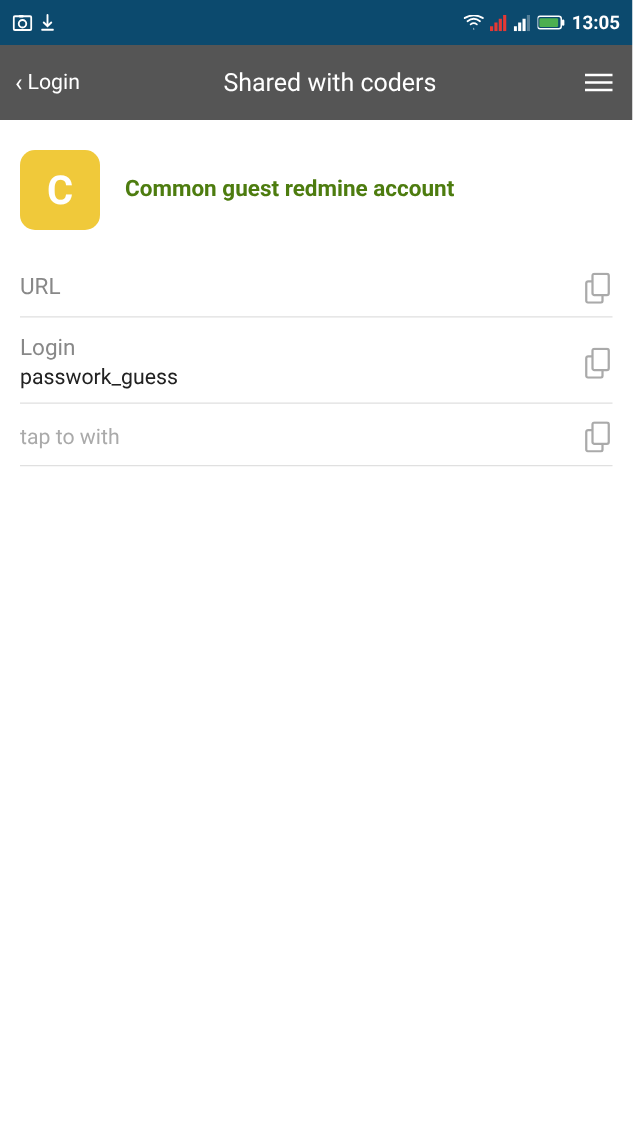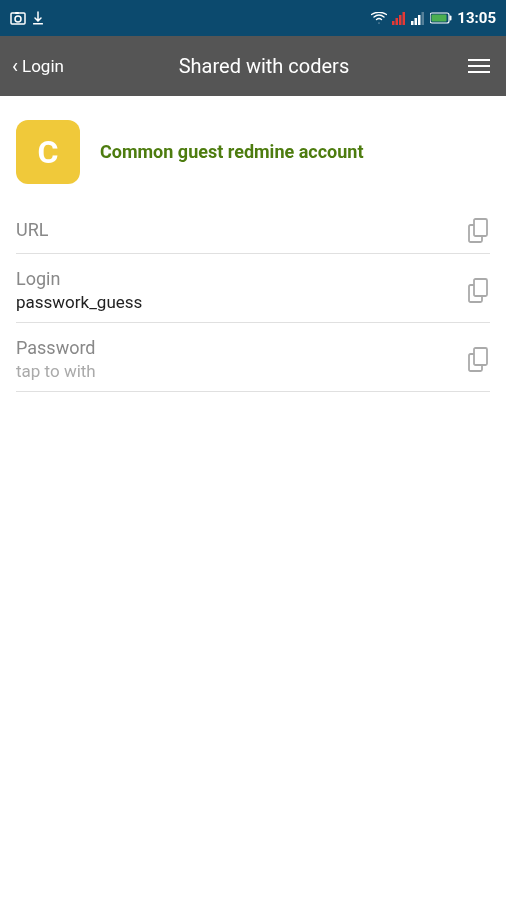--- a/index.html
+++ b/index.html
@@ -240,21 +240,20 @@
     <div class="copy-icon">
       <svg width="22" height="25" viewBox="0 0 22 25">
         <rect x="1" y="7" width="13" height="17" rx="1.5" fill="white" stroke="#aaa" stroke-width="1.8"></rect>
         <rect x="6" y="1" width="13" height="17" rx="1.5" fill="white" stroke="#aaa" stroke-width="1.8"></rect>
       </svg>
     </div>
   </div>
 
   <div class="field-row">
     <div class="field-content">
-      <div class="field-label">Password</div>
       <div class="field-value placeholder">tap to with</div>
     </div>
     <div class="copy-icon">
       <svg width="22" height="25" viewBox="0 0 22 25">
         <rect x="1" y="7" width="13" height="17" rx="1.5" fill="white" stroke="#aaa" stroke-width="1.8"></rect>
         <rect x="6" y="1" width="13" height="17" rx="1.5" fill="white" stroke="#aaa" stroke-width="1.8"></rect>
       </svg>
     </div>
   </div>
 </div>

